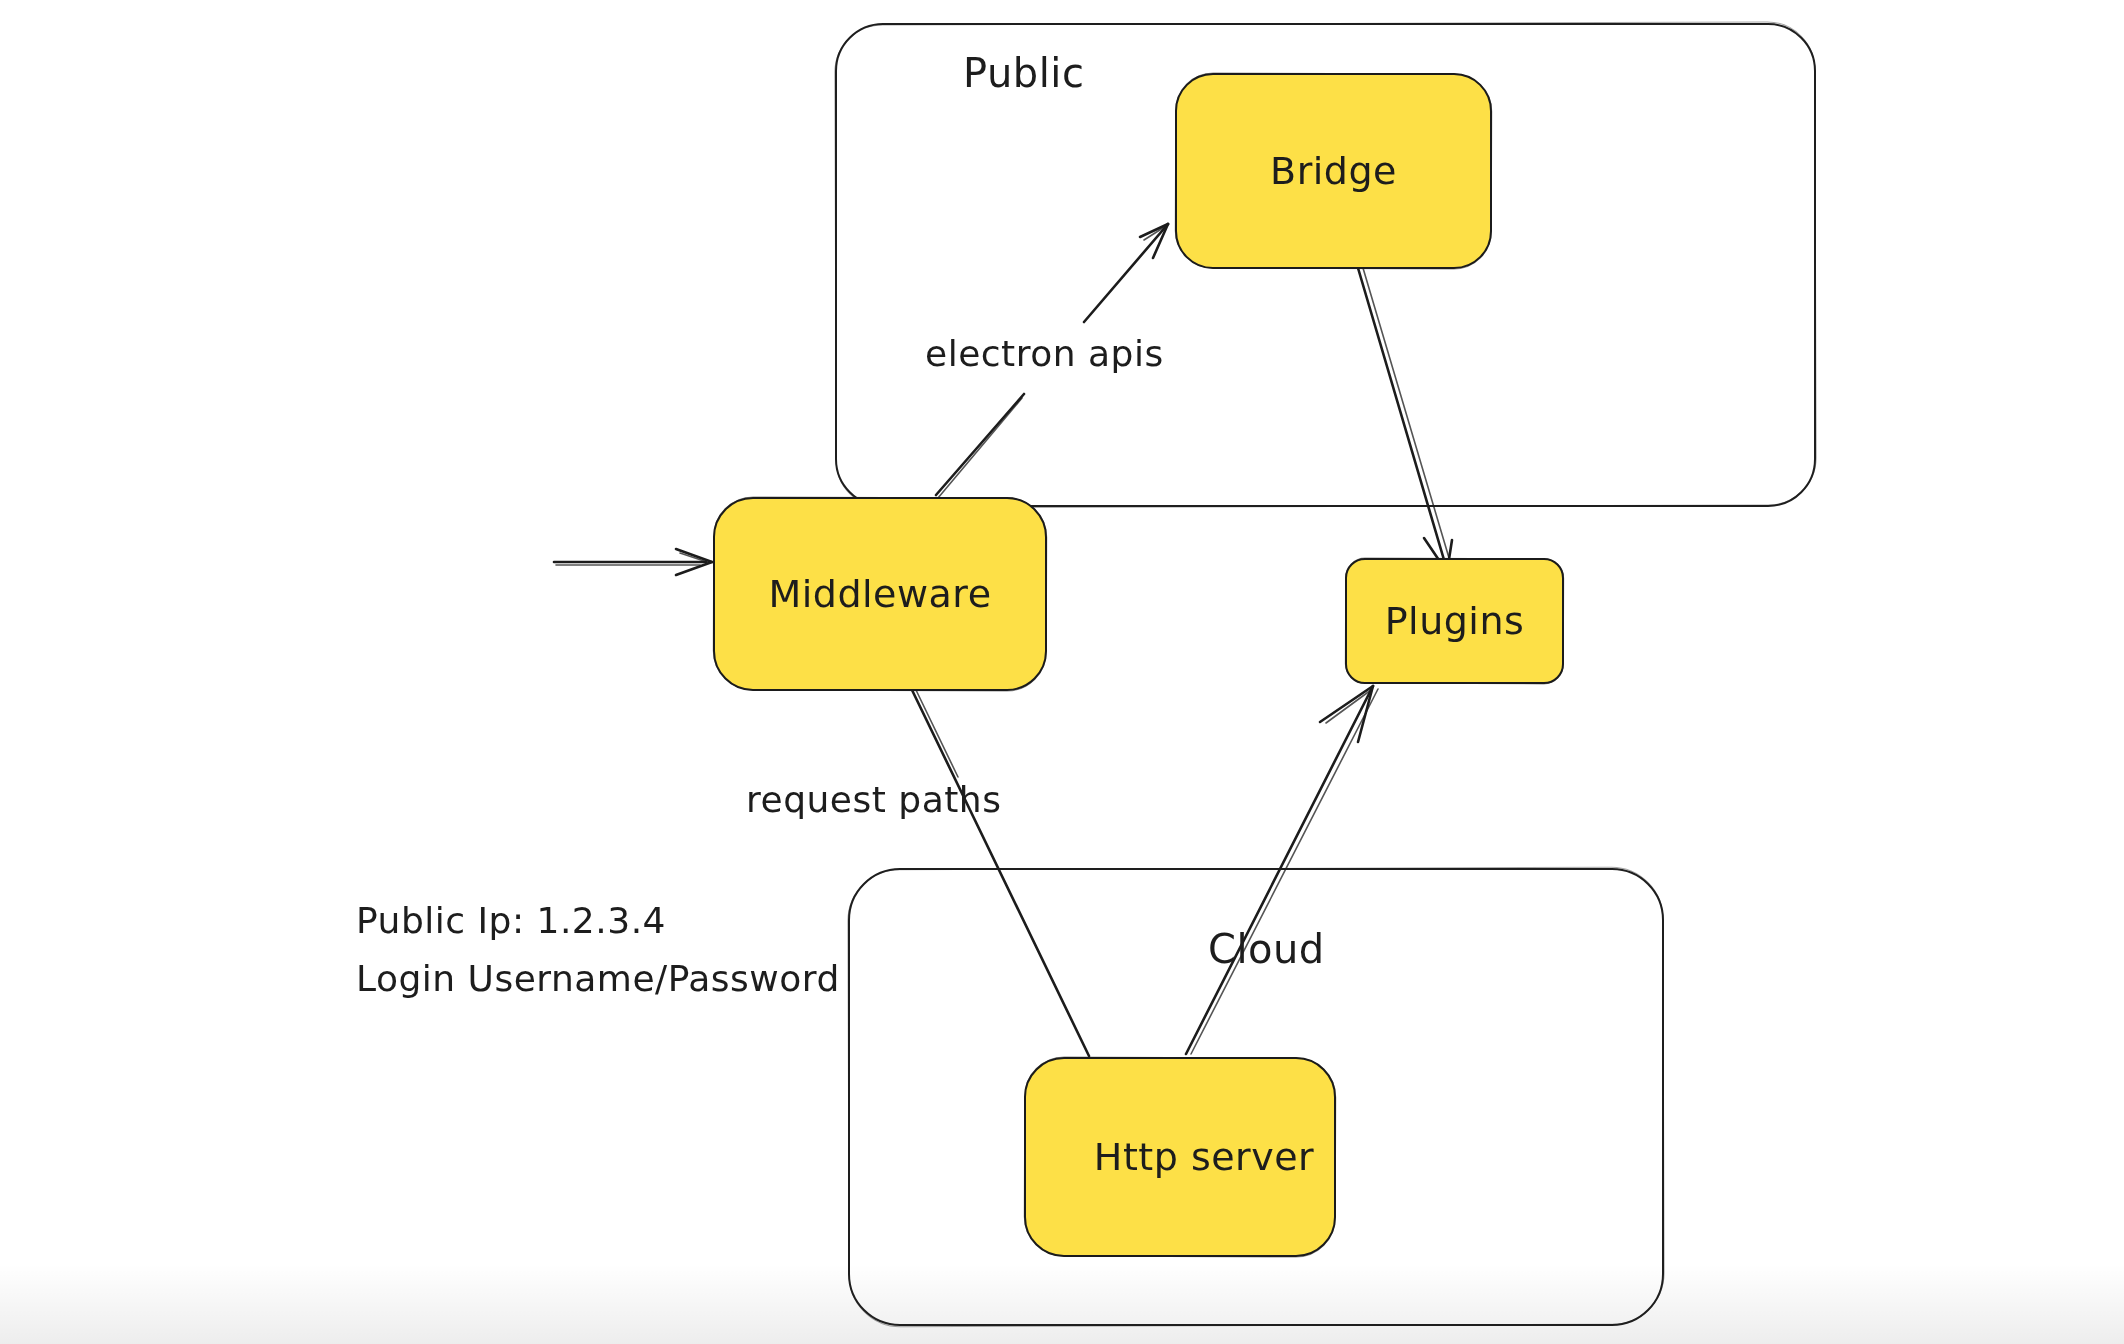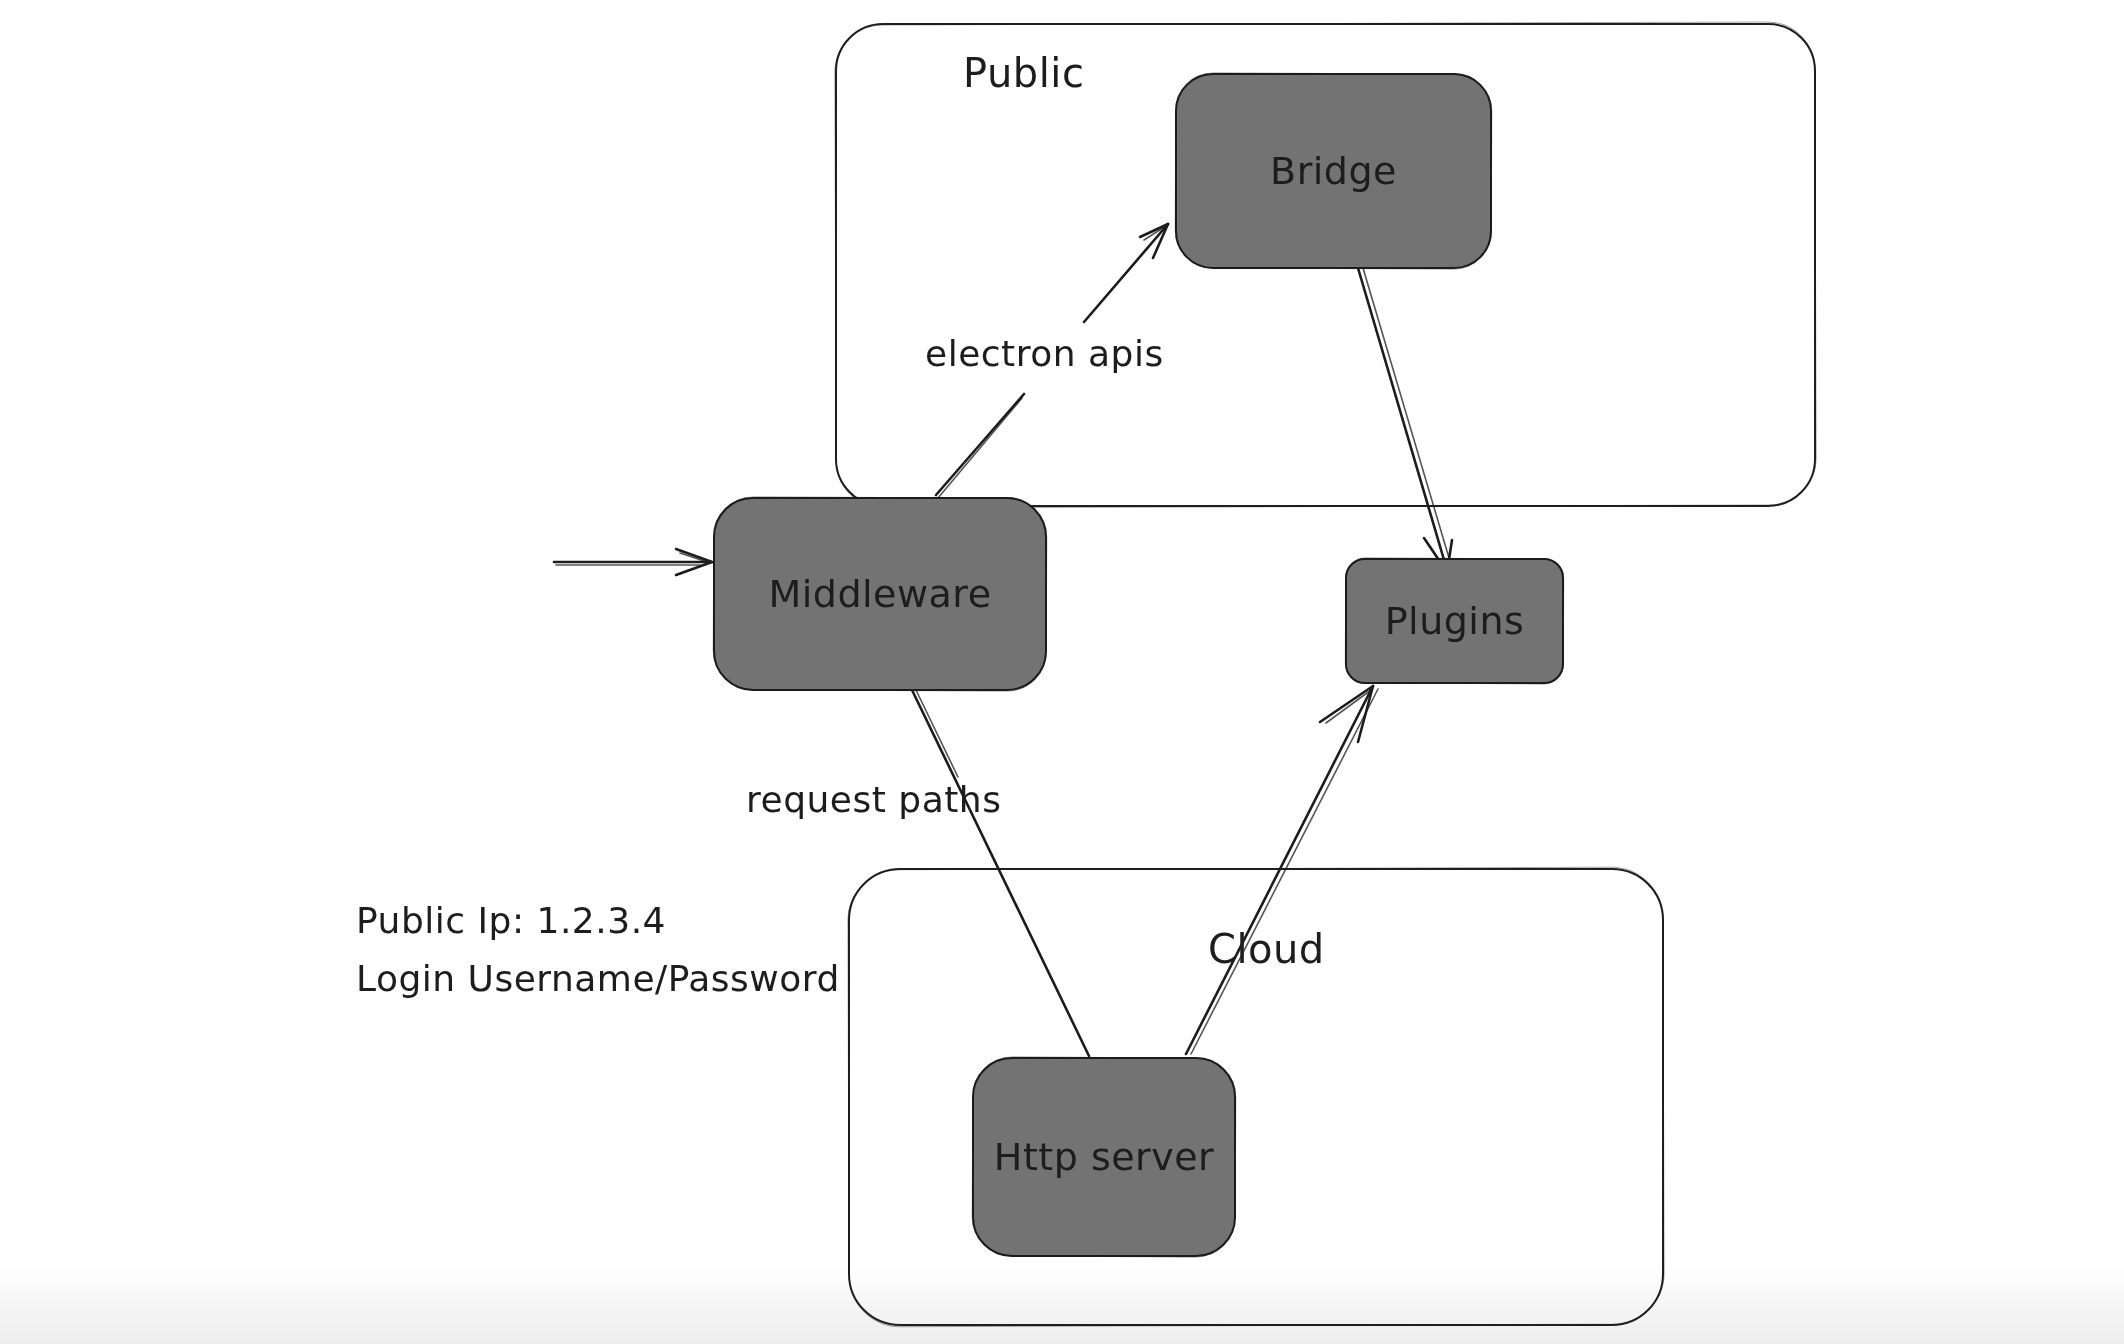--- a/index.html
+++ b/index.html
@@ -26,37 +26,37 @@
     transform:rotate(-.2deg);
     pointer-events:none;
   }
   #desktop-container{left:835px;top:23px;width:977px;height:480px;}
   #cloud-container{left:848px;top:868px;width:812px;height:454px;border-radius:52px;}
 
   
   .node{
     position:absolute;
     border:2.6px solid #1c1c1c;
-    background:#737373;
+    background:#fde047;
     display:flex;align-items:center;justify-content:center;
     z-index:3;
   }
   .node::after{
     content:"";position:absolute;inset:-2px;
     border:1.6px solid rgba(28,28,28,.5);
     border-radius:inherit;
     transform:rotate(.25deg);
     pointer-events:none;
   }
   .node-label{font-size:38px;letter-spacing:.5px;white-space:nowrap;}
   #node-jan-web{left:245px;top:482px;width:307px;height:184px;border-radius:34px;}
   #node-bridge{left:1175px;top:73px;width:313px;height:192px;border-radius:38px;}
   #node-middleware{left:713px;top:497px;width:330px;height:190px;border-radius:40px;}
   #node-plugins{left:1345px;top:558px;width:215px;height:122px;border-radius:20px;}
-  #node-http-server{left:972px;top:1057px;width:260px;height:196px;border-radius:40px;}
+  #node-http-server{left:1024px;top:1057px;width:260px;height:196px;border-radius:40px;padding-left:48px;}
 
   
   .edge-layer{position:absolute;left:0;top:0;z-index:2;}
   .edge-layer path{stroke:#1c1c1c;stroke-width:2.6;fill:none;stroke-linecap:round;stroke-linejoin:round;}
   .edge-layer path.double{stroke-width:1.6;opacity:.75;}
 
   
   .free-label{
     position:absolute;z-index:4;
     font-size:36px;letter-spacing:.5px;white-space:nowrap;

